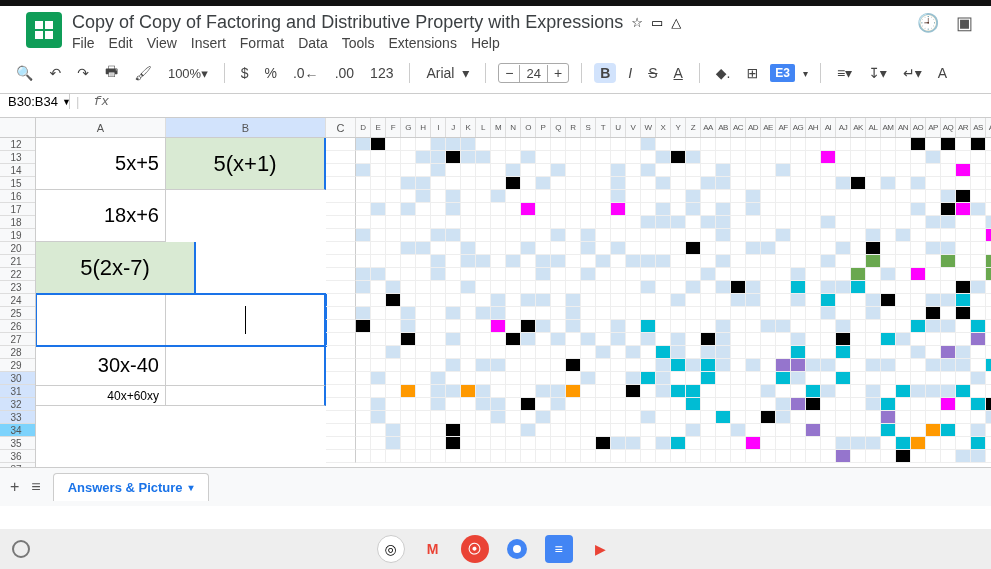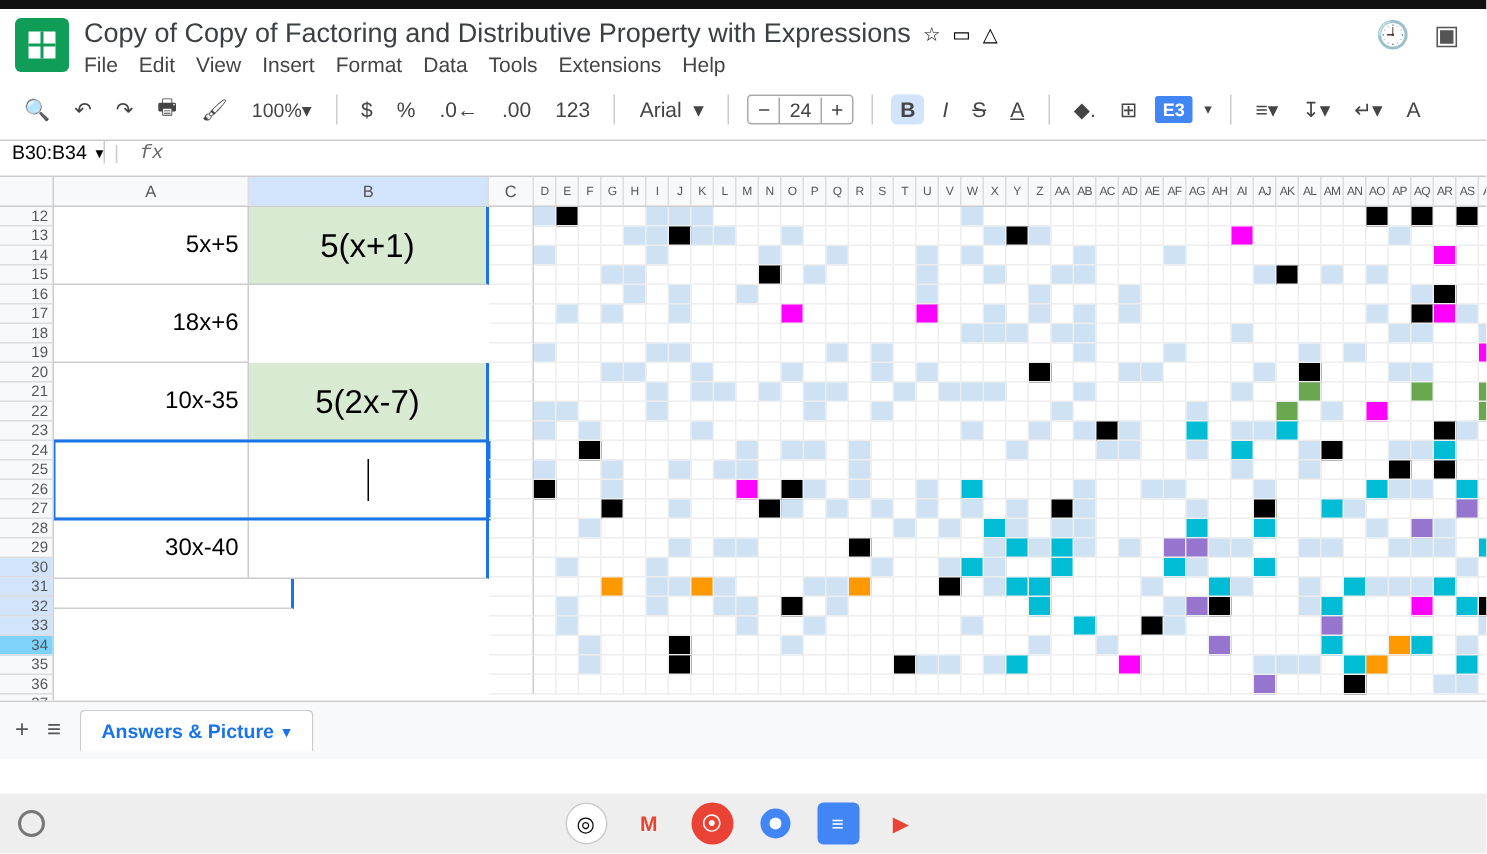--- a/index.html
+++ b/index.html
@@ -2,21 +2,21 @@
 <html><head>
 <meta charset="utf-8">
 <style>
 * { box-sizing: border-box; margin: 0; padding: 0; font-family: Arial, sans-serif; }
 body { background: #fff; font-size: 13px; overflow: hidden; width: 991px; height: 569px; position: relative; }
 
 
 .browser-strip { height: 6px; background: #111; }
 
 
-.doc-header { display: flex; align-items: flex-start; padding: 6px 10px 2px 10px; gap: 10px; }
+.doc-header { display: flex; align-items: flex-start; padding: 6px 10px 2px 26px; gap: 10px; }
 .sheet-logo { width: 36px; height: 36px; background: #0f9d58; border-radius: 4px; display: flex; align-items: center; justify-content: center; color: #fff; font-size: 18px; }
 .sheet-logo .grid { width: 18px; height: 18px; background: #fff; position: relative; }
 .sheet-logo .grid::before, .sheet-logo .grid::after { content:''; position:absolute; background:#0f9d58; }
 .sheet-logo .grid::before { left:0; right:0; top:50%; height:2px; transform:translateY(-50%); }
 .sheet-logo .grid::after { top:0; bottom:0; left:50%; width:2px; transform:translateX(-50%); }
 
 .title-block { flex: 1; }
 .title-row { display: flex; align-items: center; gap: 8px; }
 .doc-title { font-size: 18px; color: #3c4043; }
 .menu-row { display: flex; gap: 14px; font-size: 14px; color: #444; margin-top: 2px; }
@@ -38,33 +38,33 @@
 
 .formula-row { display:flex; align-items:flex-start; border-bottom:1px solid #ccc; height:24px; font-size:13px; }
 .name-box { width:70px; padding-left:8px; border-right:1px solid #ccc; display:flex; align-items:center; gap:4px; }
 .fx { padding:0 8px; color:#666; font-style:italic;font-family:Liberation Mono, monospace; }
 
 
 .sheet-zone { display:flex; height: 350px; overflow:hidden; border-bottom:1px solid #ccc; }
 
 
 .row-headers { width:36px; background:#f8f9fa; border-right:1px solid #ccc; font-size:10px; color:#555; }
-.rh { height:13px; border-bottom:1px solid #ddd; text-align:right; padding-right:3px; line-height:13px; }
+.rh { height:13px; border-bottom:1px solid #ddd; text-align:center; padding-right:3px; line-height:13px; }
 
 
 .grid-container { flex:1; position:relative; overflow:hidden; }
 
 
 .col-headers { display:flex; background:#f8f9fa; border-bottom:1px solid #ccc; height:20px; font-size:11px; color:#555; position:relative; }
 .ch { border-right:1px solid #ddd; text-align:center; line-height:20px; flex-shrink:0; }
 .ch.colA { width:130px; }
 .ch.colB { width:160px; background:#d2e3fc; }
 .ch.colC { width:30px; }
 .ch.small { width:15px; font-size:8px; letter-spacing:-0.5px; }
-.cellA { width:130px; height:52px; border-right:1px solid #ccc; border-bottom:1px solid #ccc; text-align:right; padding-right:6px; font-size:16px; display:flex; align-items:center; justify-content:flex-end; }
+.cellA { width:130px; height:52px; border-right:1px solid #ccc; border-bottom:1px solid #ccc; text-align:right; padding-right:6px; font-size:20px; display:flex; align-items:center; justify-content:flex-end; }
 .cellB { width:160px; height:52px; border-right:2px solid #1a73e8; border-bottom:1px solid #ccc; text-align:center; font-size:22px; display:flex; align-items:center; justify-content:center; background:#d9ead3; }
 .cellB.empty { background:#fff; }
 .active-range { outline:2px solid #1a73e8; outline-offset:-1px; }
 .cursor { width:1px; height:28px; background:#000; }
 
 
 .pixel-zone { position:relative; }
 .pixel-row { display:flex; height:13px; }
 .px { width:15px; height:13px; border-right:1px solid #eee; border-bottom:1px solid #eee; flex-shrink:0; }
 .colC-spacer { width:30px; height:13px; border-right:1px solid #ccc; border-bottom:1px solid #eee; flex-shrink:0; }
@@ -253,36 +253,36 @@
 
       <div>
         <div style="display:flex">
             <div class="cellA">5x+5</div>
             <div class="cellB">5(x+1)</div>
           </div>
         <div style="display:flex">
             <div class="cellA">18x+6</div>
           </div>
         <div style="display:flex">
-            <div class="cellA">10x-35</div>
             <div class="cellB">5(2x-7)</div>
           </div>
         <div style="display:flex">
           </div>
         <div style="display:flex" class="active-range">
             <div class="cellA"></div>
             <div class="cellB empty">
               <span class="cursor"></span>
             </div>
           </div>
         <div style="display:flex">
             <div class="cellA" style="height:40px">30x-40</div>
             <div class="cellB empty" style="height:40px"></div>
           </div>
         <div style="display:flex">
+            <div class="cellA" style="height:20px;font-size:12px">40x+60xy</div>
             <div class="cellB empty" style="height:20px"></div>
           </div>
       </div>
 
       <div class="pixel-zone" id="pixel-zone">
           <div class="pixel-row">
             <div class="colC-spacer"></div>
             <div class="px c-lb"></div>
             <div class="px c-bk"></div>
             <div class="px"></div>

